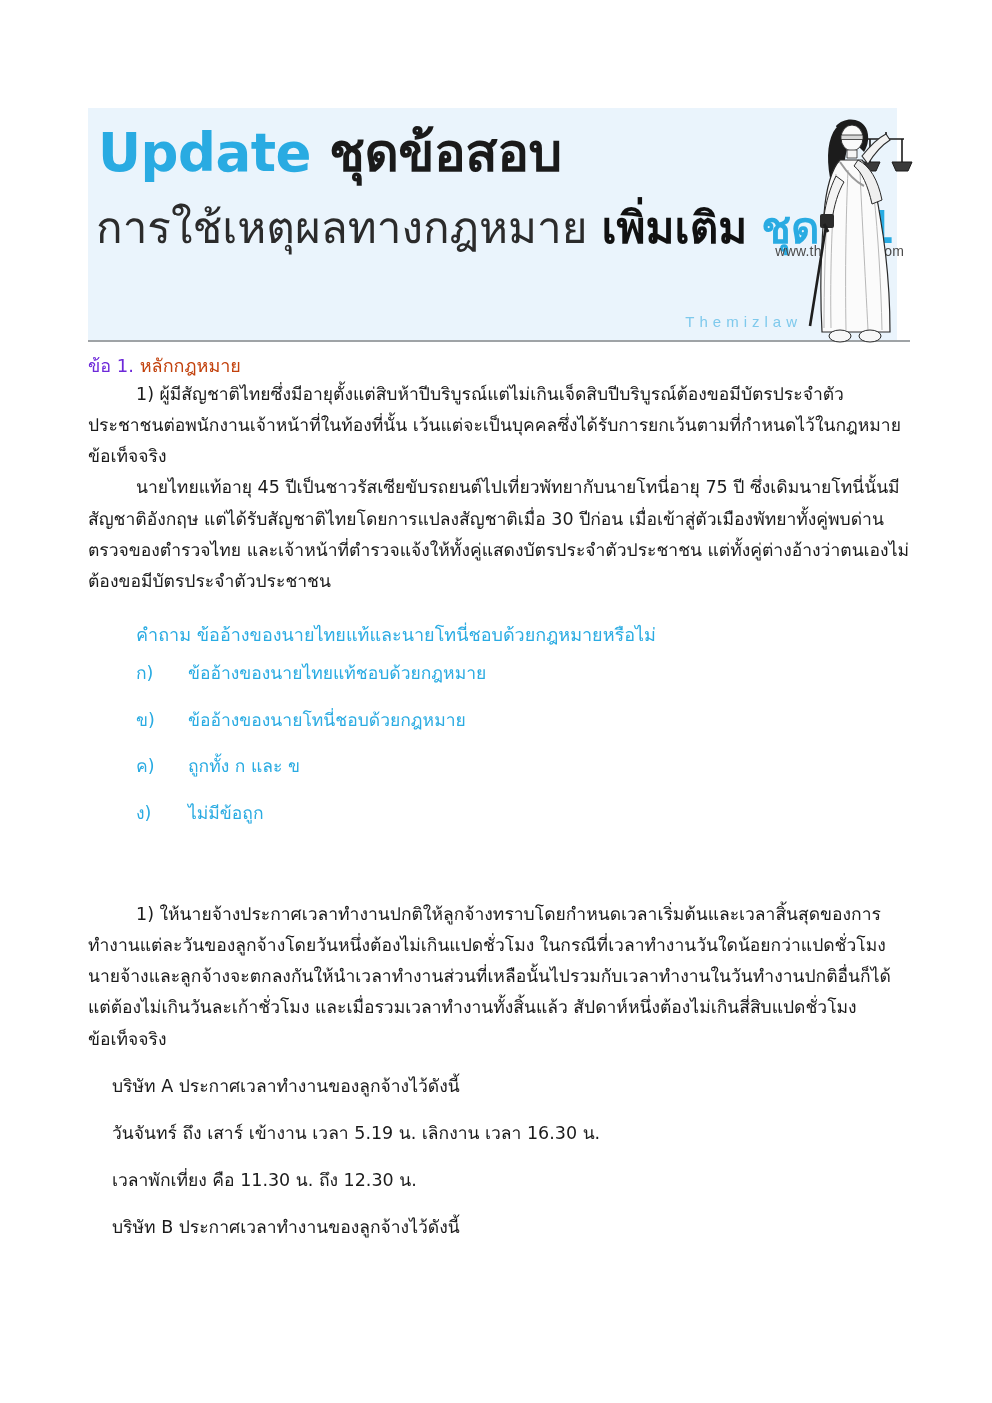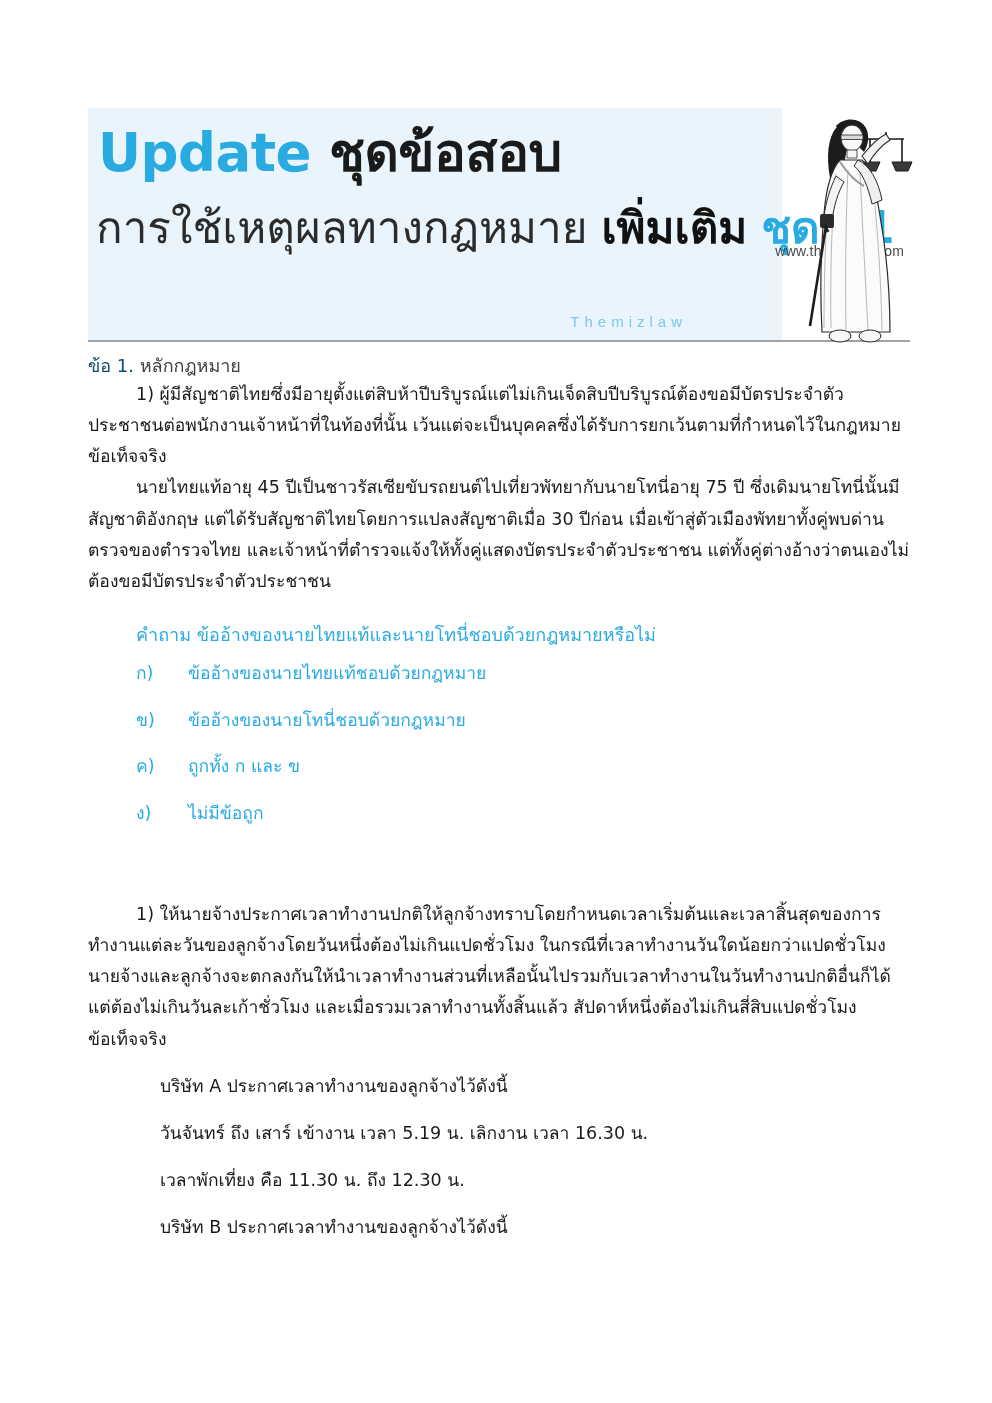--- a/index.html
+++ b/index.html
@@ -17,21 +17,21 @@
     height: 1403px;
     background: #ffffff;
     overflow: hidden;
   }
 
   
   .banner {
     position: absolute;
     left: 88px;
     top: 108px;
-    width: 694px;
+    width: 809px;
     height: 232px;
     background: #eaf4fc;
     overflow: visible;
   }
 
   .banner-title {
     position: absolute;
     left: 10px;
     top: 18px;
     font-size: 53px;
@@ -105,22 +105,22 @@
     color: #1b1b1b;
     line-height: 1.0;
   }
 
   .sec-head {
     margin-top: 0;
     font-size: 18px;
     line-height: 1.5;
     white-space: nowrap;
   }
-  .sec-head .num { color: #0c4a6e; }
-  .sec-head .lbl { color: #404040; }
+  .sec-head .num { color: #6d28d9; }
+  .sec-head .lbl { color: #c2410c; }
 
   .para {
     font-size: 17.5px;
     line-height: 1.78;
     text-align: left;
     color: #1b1b1b;
   }
   .para.indent { text-indent: 48px; }
 
   .subhead {
@@ -152,21 +152,21 @@
     width: 52px;
     flex: 0 0 52px;
     margin-left: 48px;
     color: #29abe2;
   }
   .opt-text { color: #29abe2; }
 
   .fact-line {
     font-size: 17.5px;
     line-height: 1.78;
-    margin-left: 72px;
+    margin-left: 24px;
     color: #1b1b1b;
     margin-top: 16px;
   }
 
   .gap-lg { height: 52px; }
 </style>
 </head>
 <body>
 
 <div class="page">

